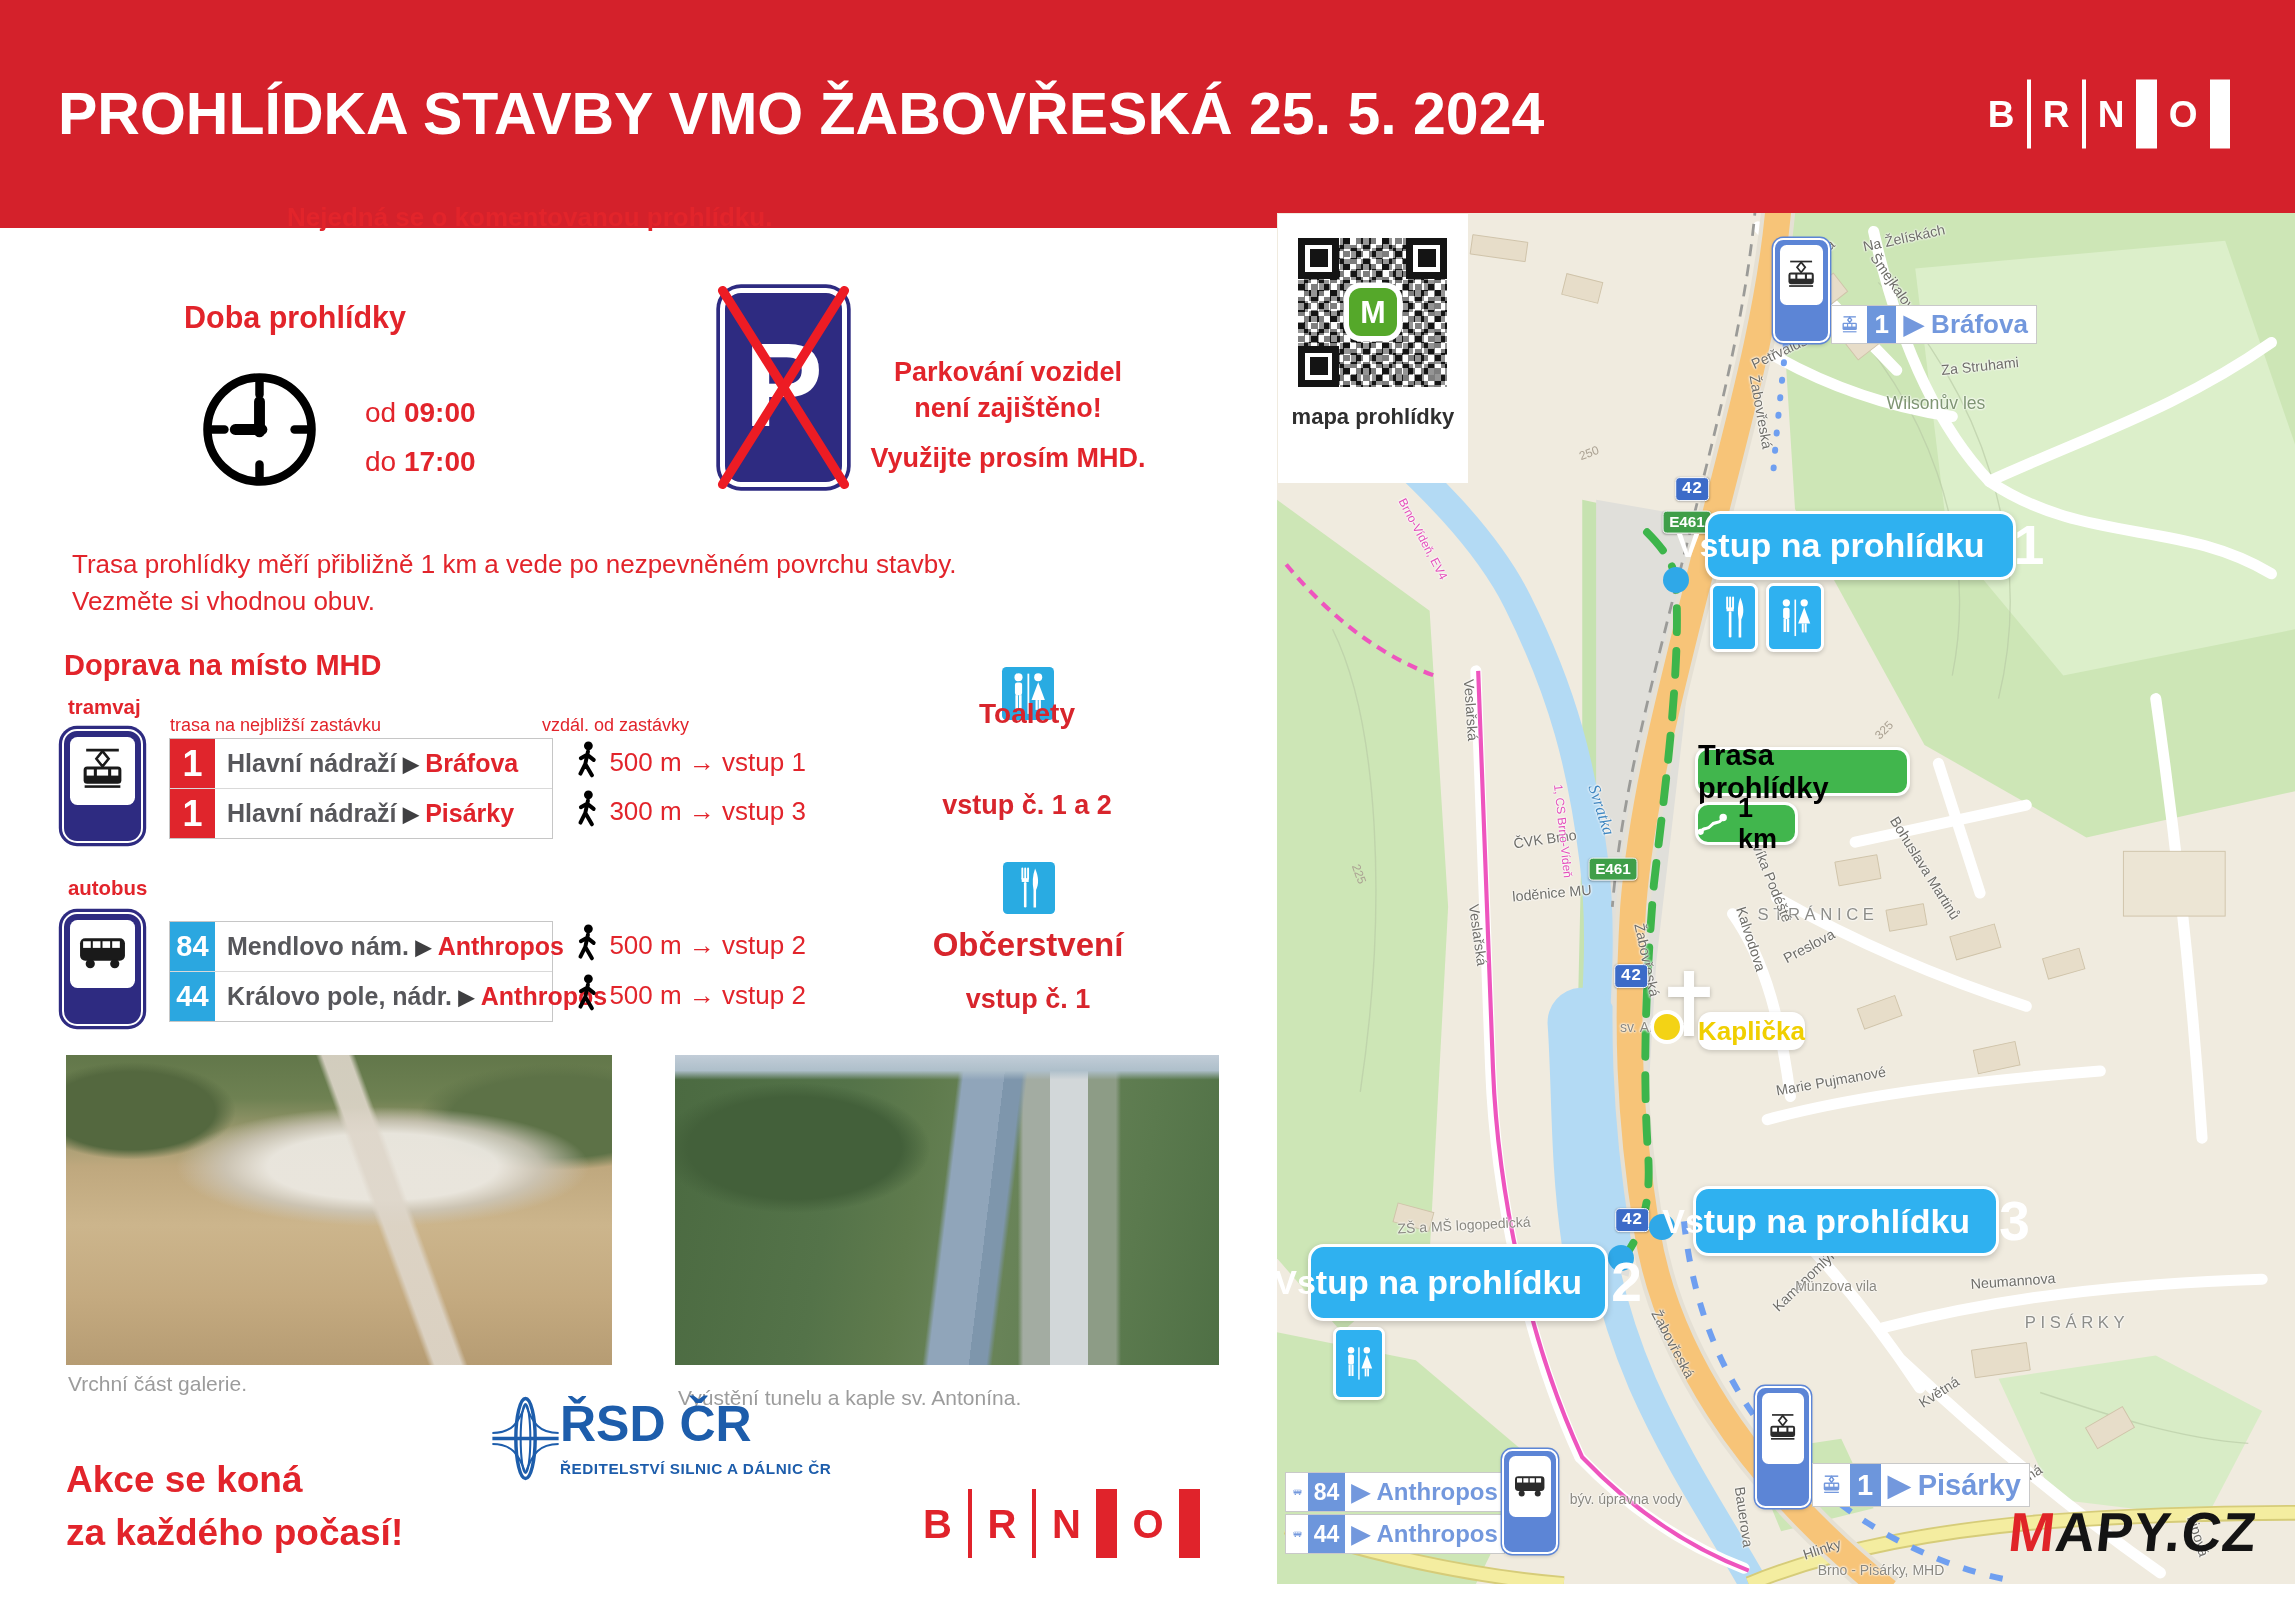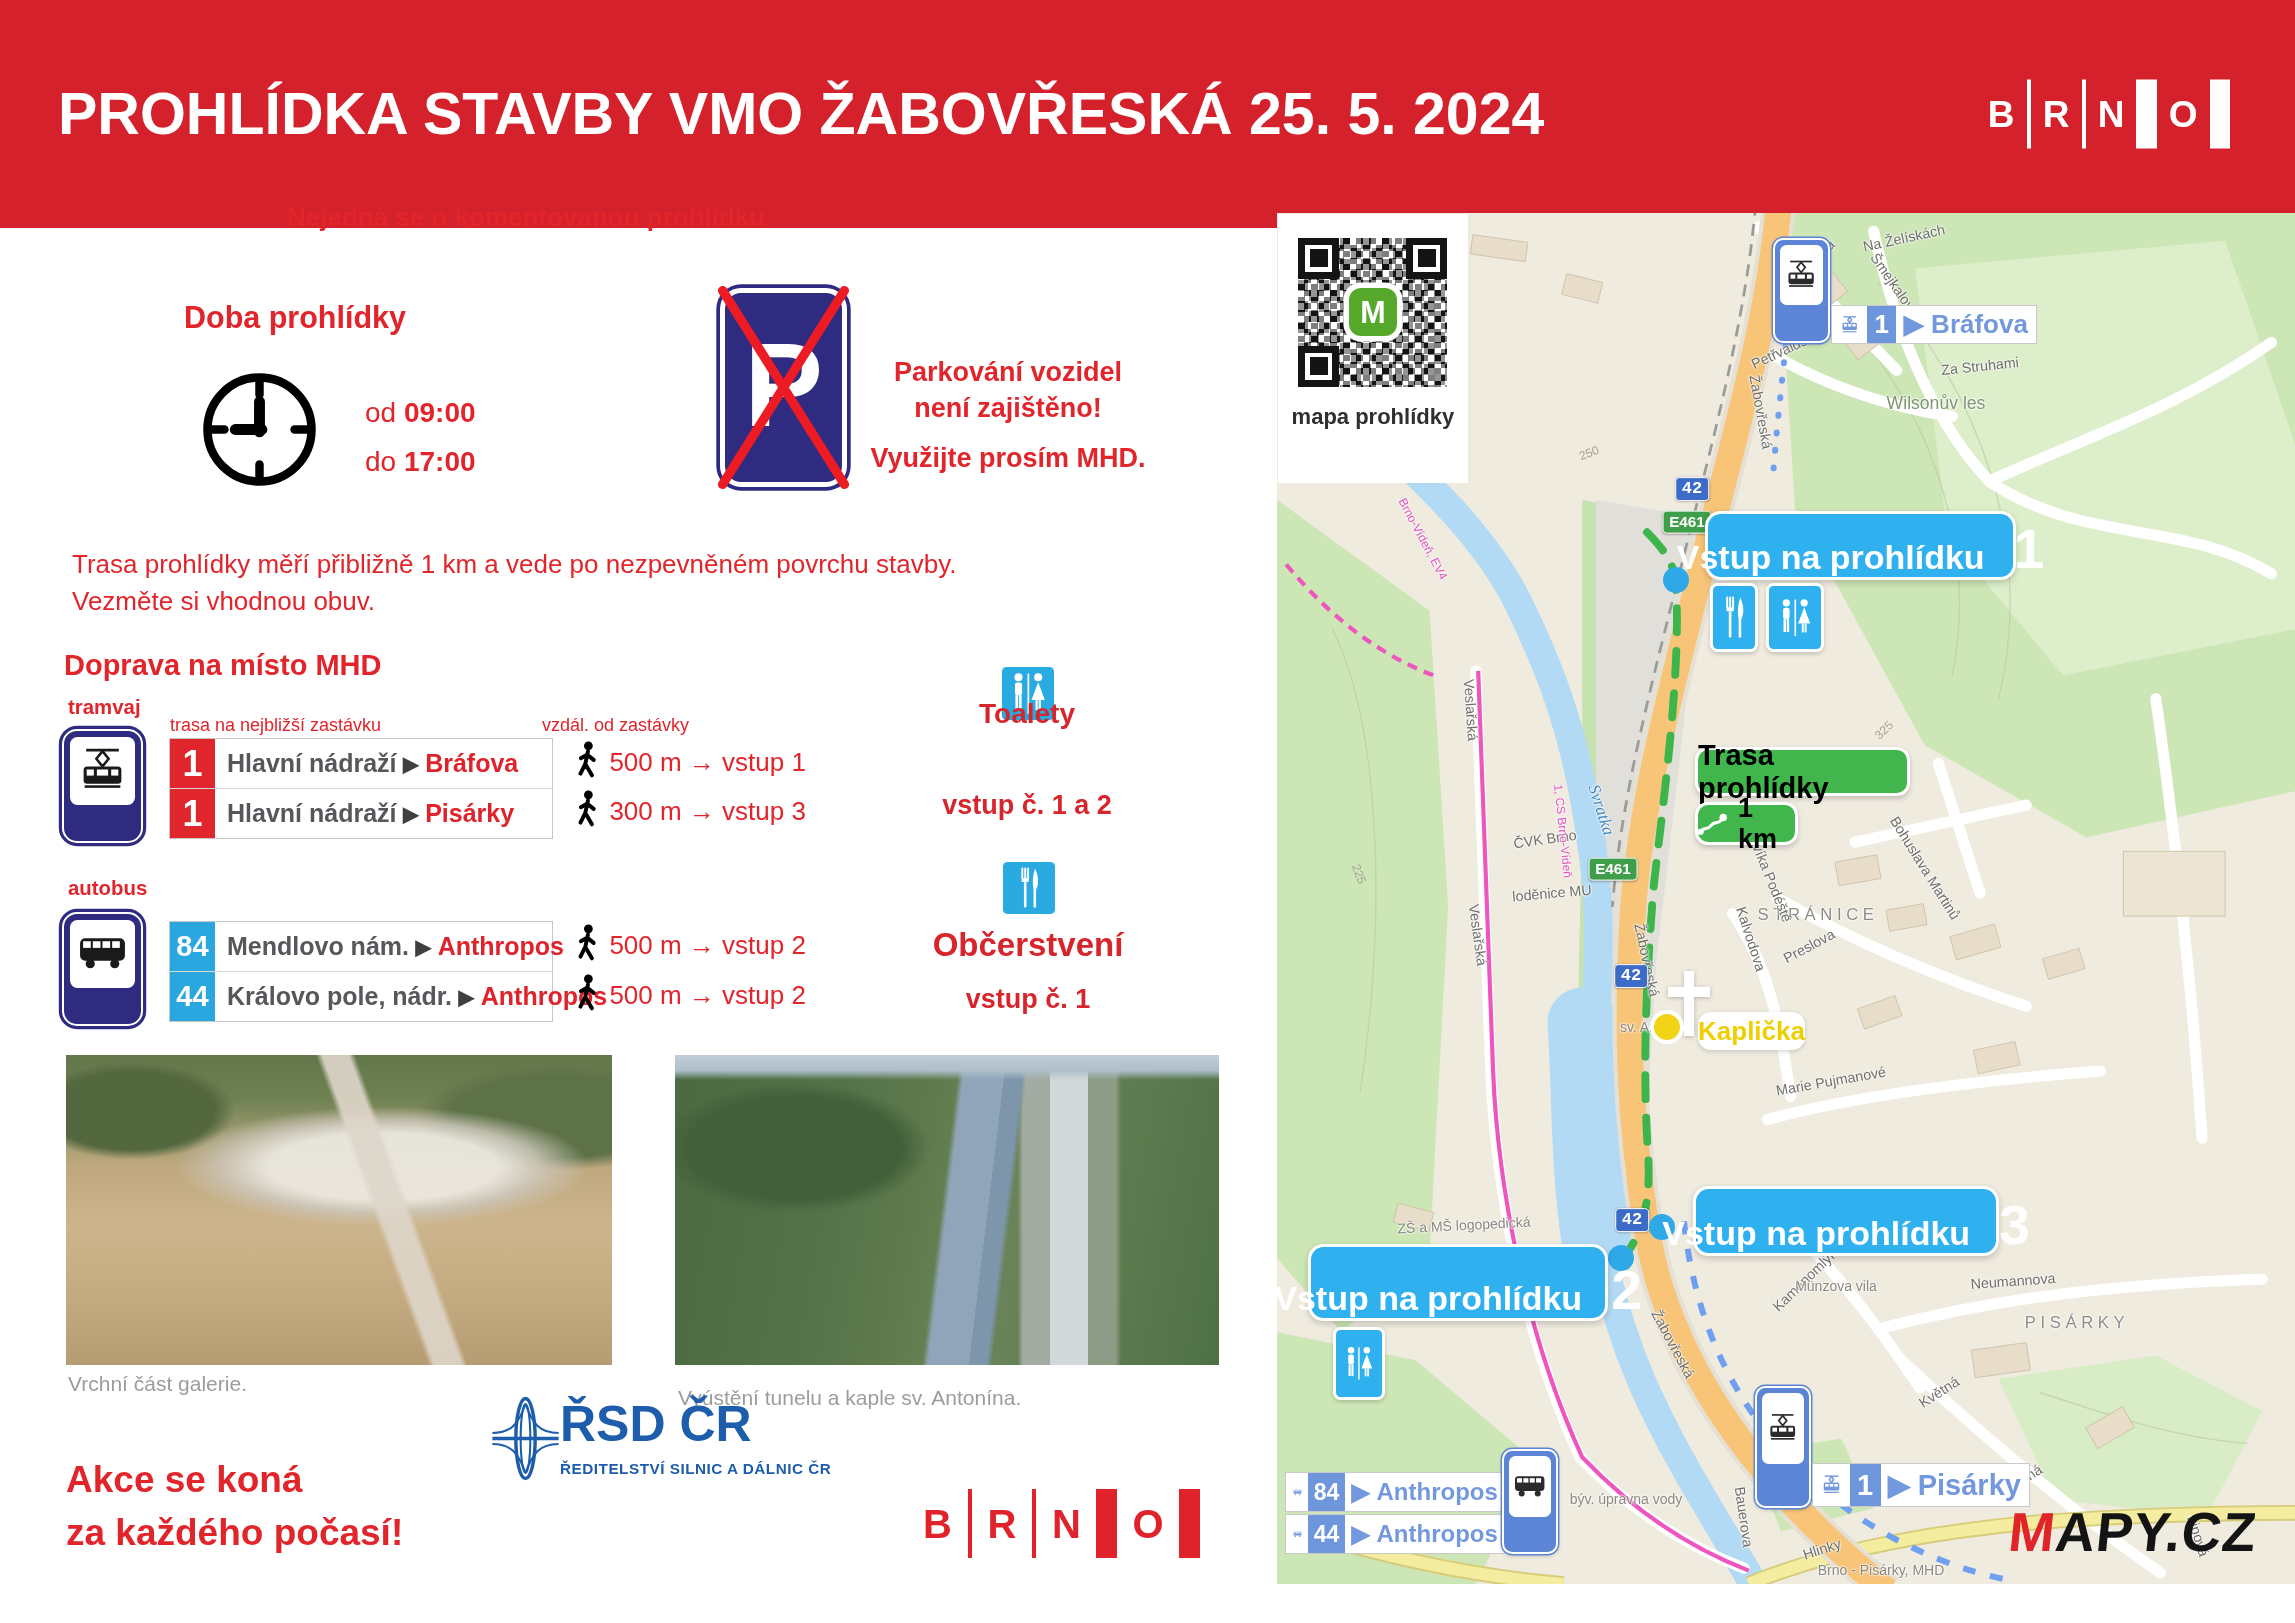--- a/index.html
+++ b/index.html
@@ -102,21 +102,21 @@
   .street.area{font-size:17.6px;color:#7f9573;}
   .street.poi{font-size:14px;color:#8a8880;}
   .street.cycle{font-size:12px;color:#e44fba;}
   .street.contour{font-size:12px;color:#aba293;text-shadow:none;}
   .shield{position:absolute;transform:translate(-50%,-50%);color:#fff;font-weight:bold;border-radius:4.6px;
           border:1.4px solid #fff;padding:1.4px 5.6px;font-size:17px;box-shadow:0 0.5px 1.9px rgba(0,0,0,.25);}
   .shield.blue{background:#3c6bc8;font-family:Liberation Mono, monospace;}
   .shield.green{background:#3f9e49;font-size:15.3px;}
   .rdot{position:absolute;width:26px;height:26px;border-radius:50%;background:#2fa8e8;transform:translate(-50%,-50%);}
   .m-label{position:absolute;background:#2fb1f0;border:3.7px solid #fff;border-radius:15.7px;color:#fff;font-weight:bold;
-           display:flex;align-items:flex-end;justify-content:center;gap:29px;box-shadow:0 2.8px 6.5px rgba(0,0,0,.18);box-sizing:border-box;}
+           display:flex;align-items:center;justify-content:center;gap:29px;box-shadow:0 2.8px 6.5px rgba(0,0,0,.18);box-sizing:border-box;}
   .m-label .el-t{font-size:34px;white-space:nowrap;}
   .m-label .el-n{font-size:55px;line-height:1;}
   #e1{left:428px;top:298px;width:311px;height:69px;}
   #e2{left:31px;top:1031px;width:300px;height:77px;}
   #e3{left:416px;top:973px;width:306px;height:70px;}
   .map-ic{position:absolute;background:#2fb1f0;border:3.2px solid #fff;border-radius:7.4px;display:flex;align-items:center;justify-content:center;box-sizing:border-box;box-shadow:0 1.9px 4.6px rgba(0,0,0,.18);}
   .map-ic svg{width:78%;height:82%;}
   #e1-food{left:433px;top:370px;width:48px;height:69px;}
   #e1-wc{left:489px;top:370px;width:58px;height:69px;}
   #e2-wc{left:56px;top:1114px;width:52px;height:73px;}

